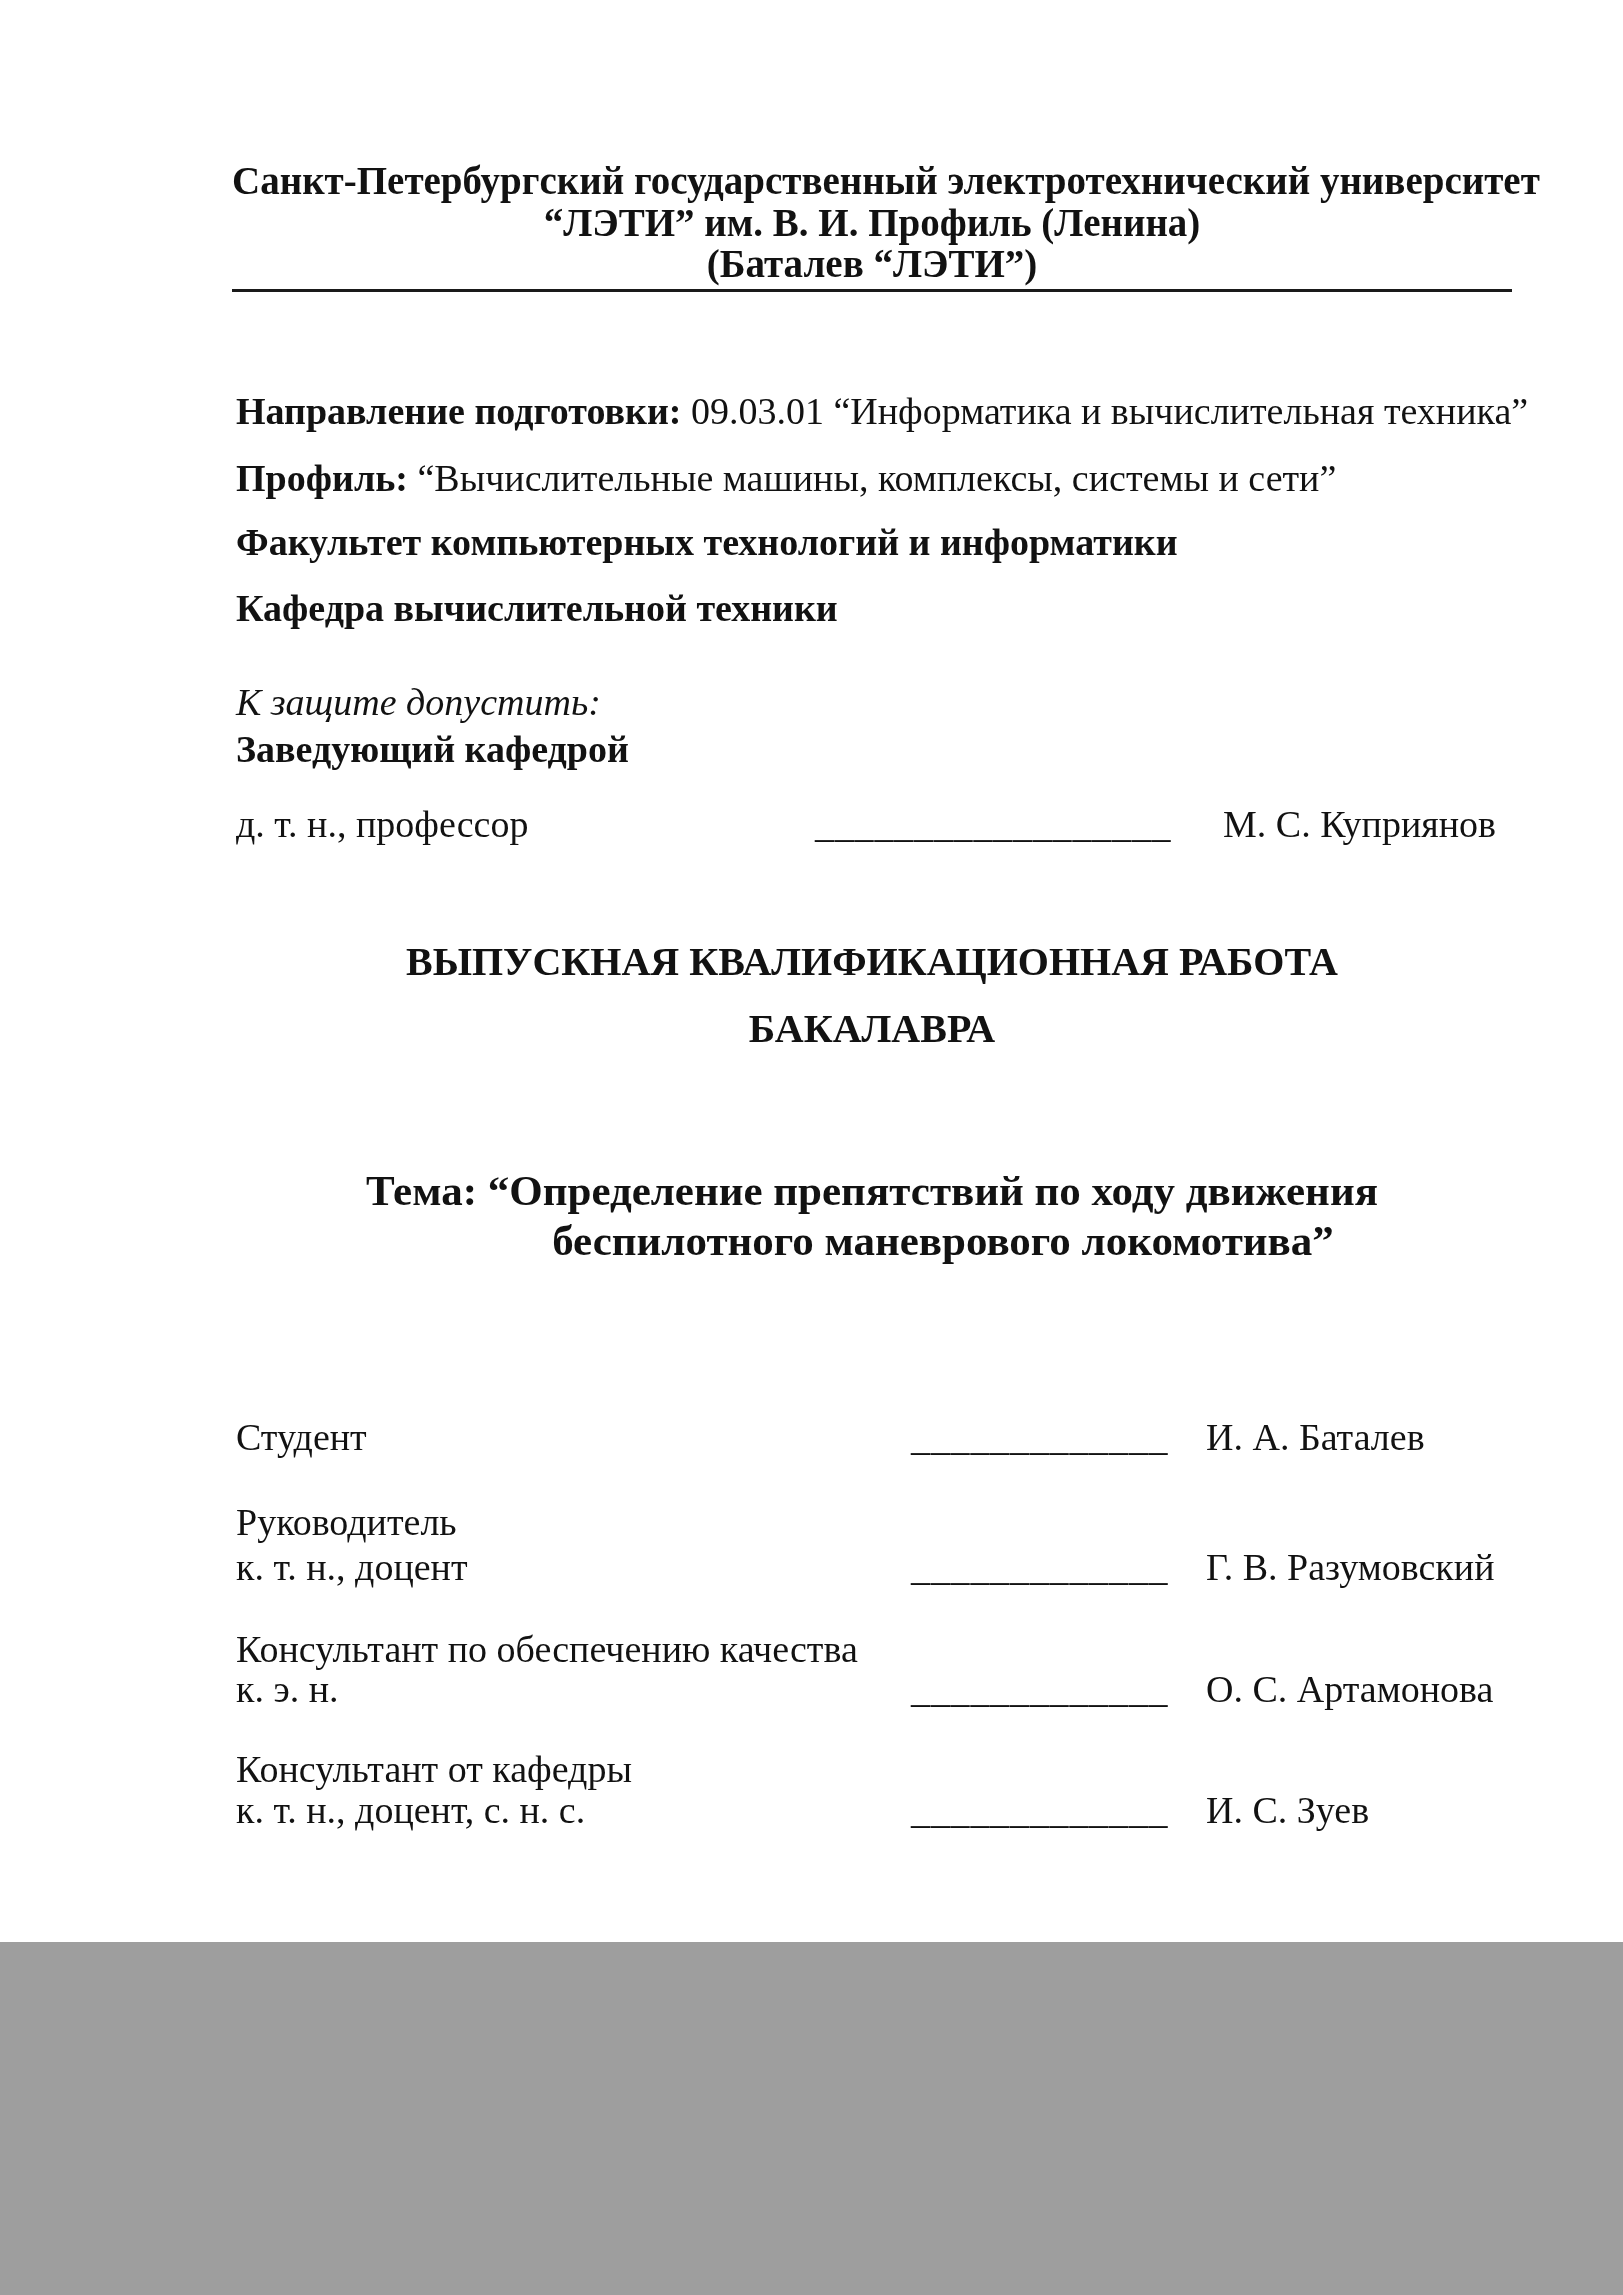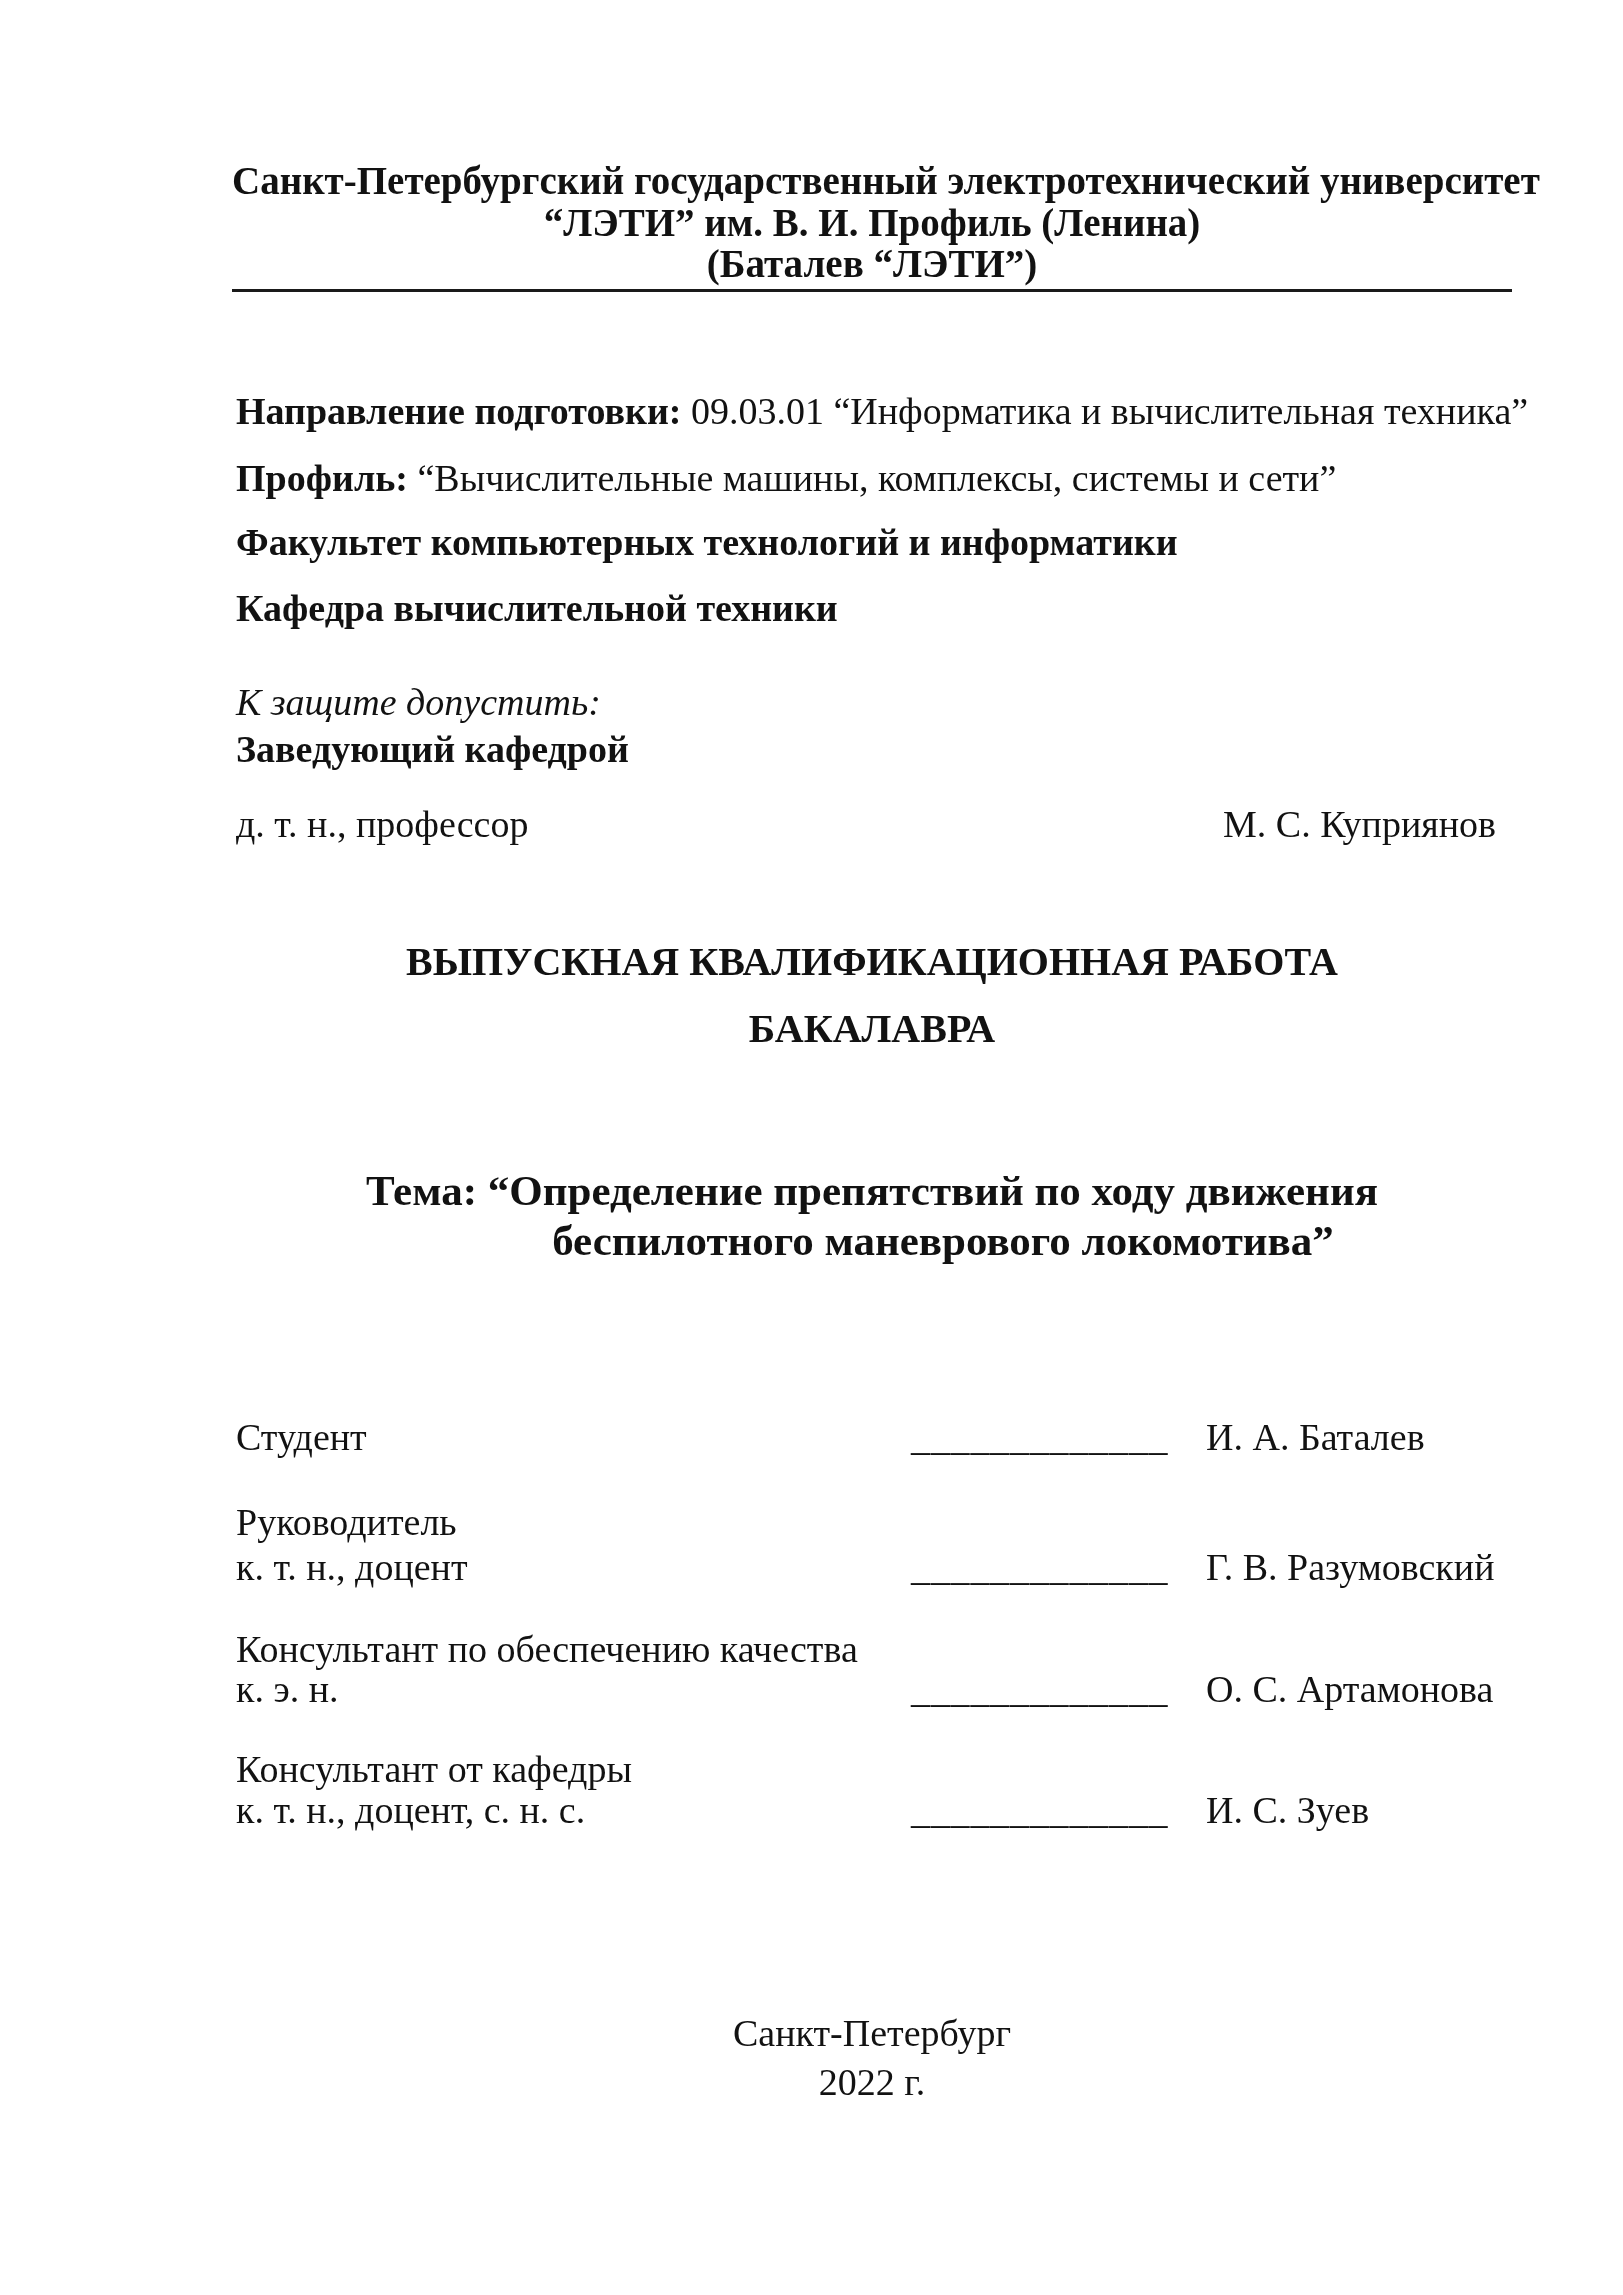--- a/index.html
+++ b/index.html
@@ -3,21 +3,21 @@
 <meta charset="utf-8">
 <style>
   html, body {
     margin: 0;
     padding: 0;
     background: #9e9e9e;
   }
   .page {
     position: relative;
     width: 1623px;
-    height: 2295px;
+    height: 1942px;
     margin: 0 auto;
     background: #ffffff;
     color: #121212;
     font-family: "Liberation Serif", "DejaVu Serif", serif;
     overflow: hidden;
   }
   .abs { position: absolute; }
 
   
   .hdr-line {
@@ -139,20 +139,21 @@
   </div>
   <div class="abs field" style="top:586px">
     <span class="lbl">Кафедра вычислительной техники</span>
   </div>
 
   <div class="abs italic-line" style="top:680px">К защите допустить:</div>
   <div class="abs bold-line" style="top:727px">Заведующий кафедрой</div>
 
   <div class="abs sig-row approver" style="top:802px">
     <span>д. т. н., профессор</span>
+    <span class="sign-line">__________________</span>
     <span class="sign-name">М. С. Куприянов</span>
   </div>
 
   <div class="abs big-title" style="top:933px">ВЫПУСКНАЯ КВАЛИФИКАЦИОННАЯ РАБОТА</div>
   <div class="abs big-title" style="top:1000px">БАКАЛАВРА</div>
 
   <div class="abs topic-line" style="top:1167px">Тема: “Определение препятствий по ходу движения</div>
   <div class="abs topic-line shift" style="top:1217px">беспилотного маневрового локомотива”</div>
 
   <div class="abs sig-row" style="top:1415px">

